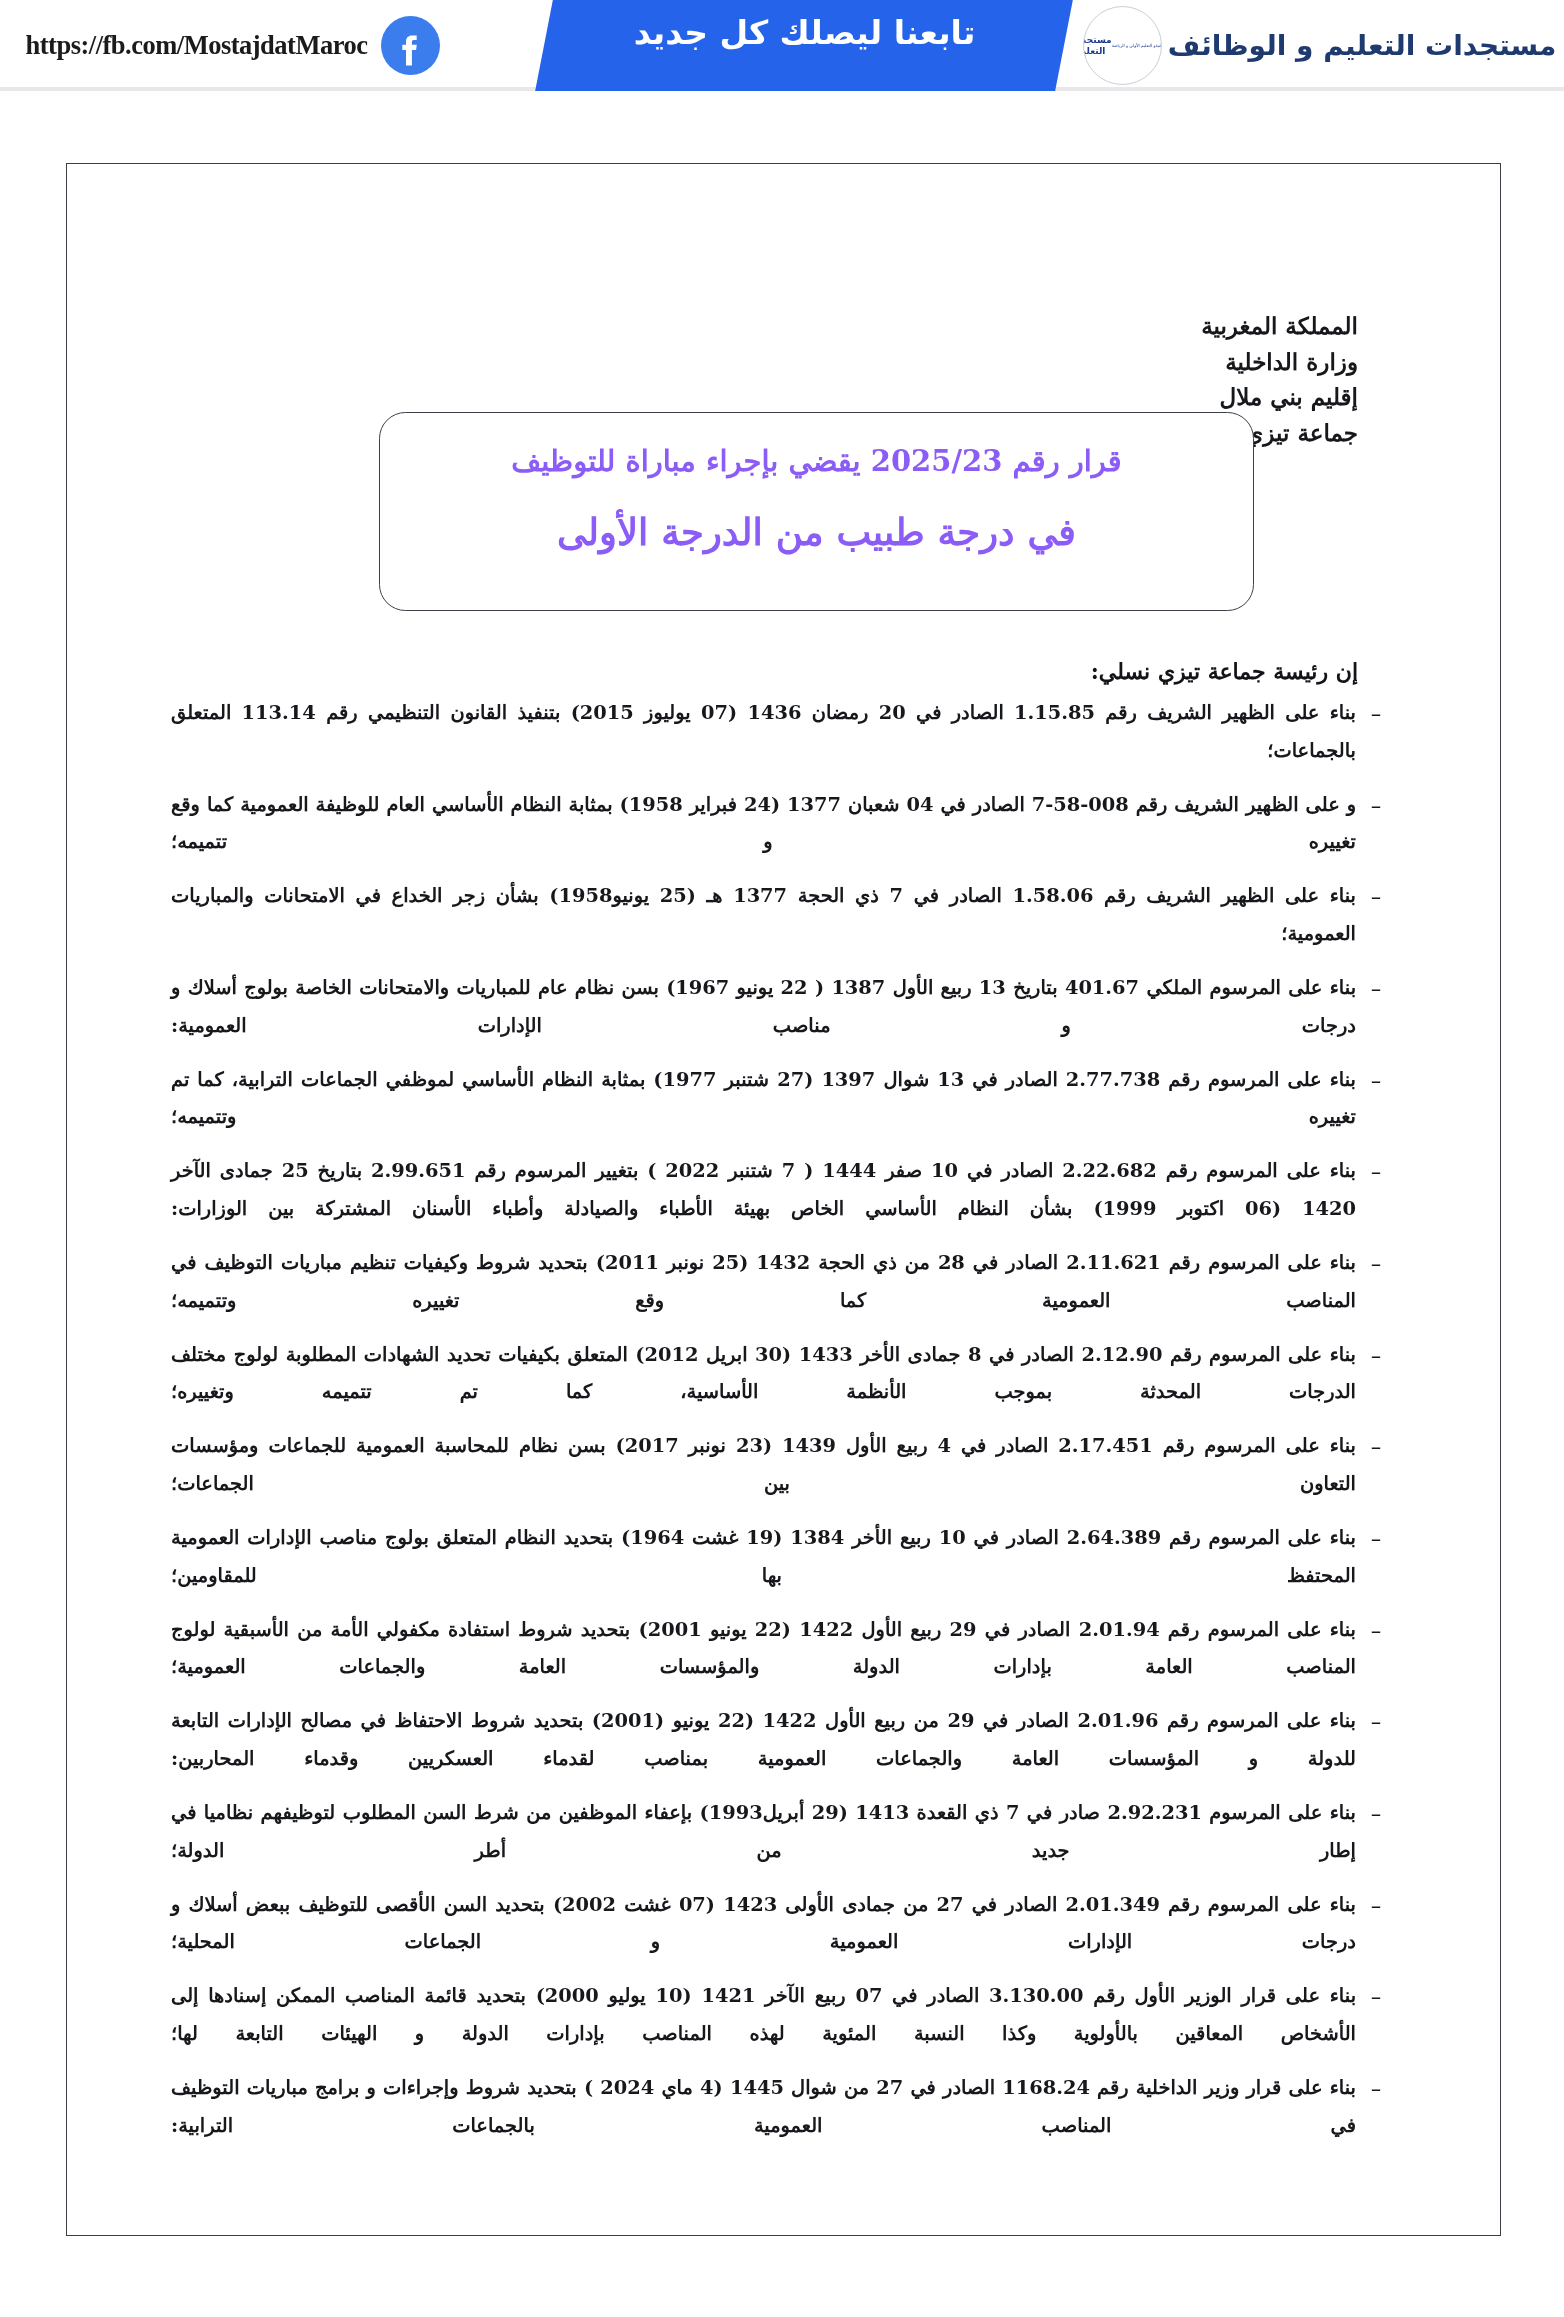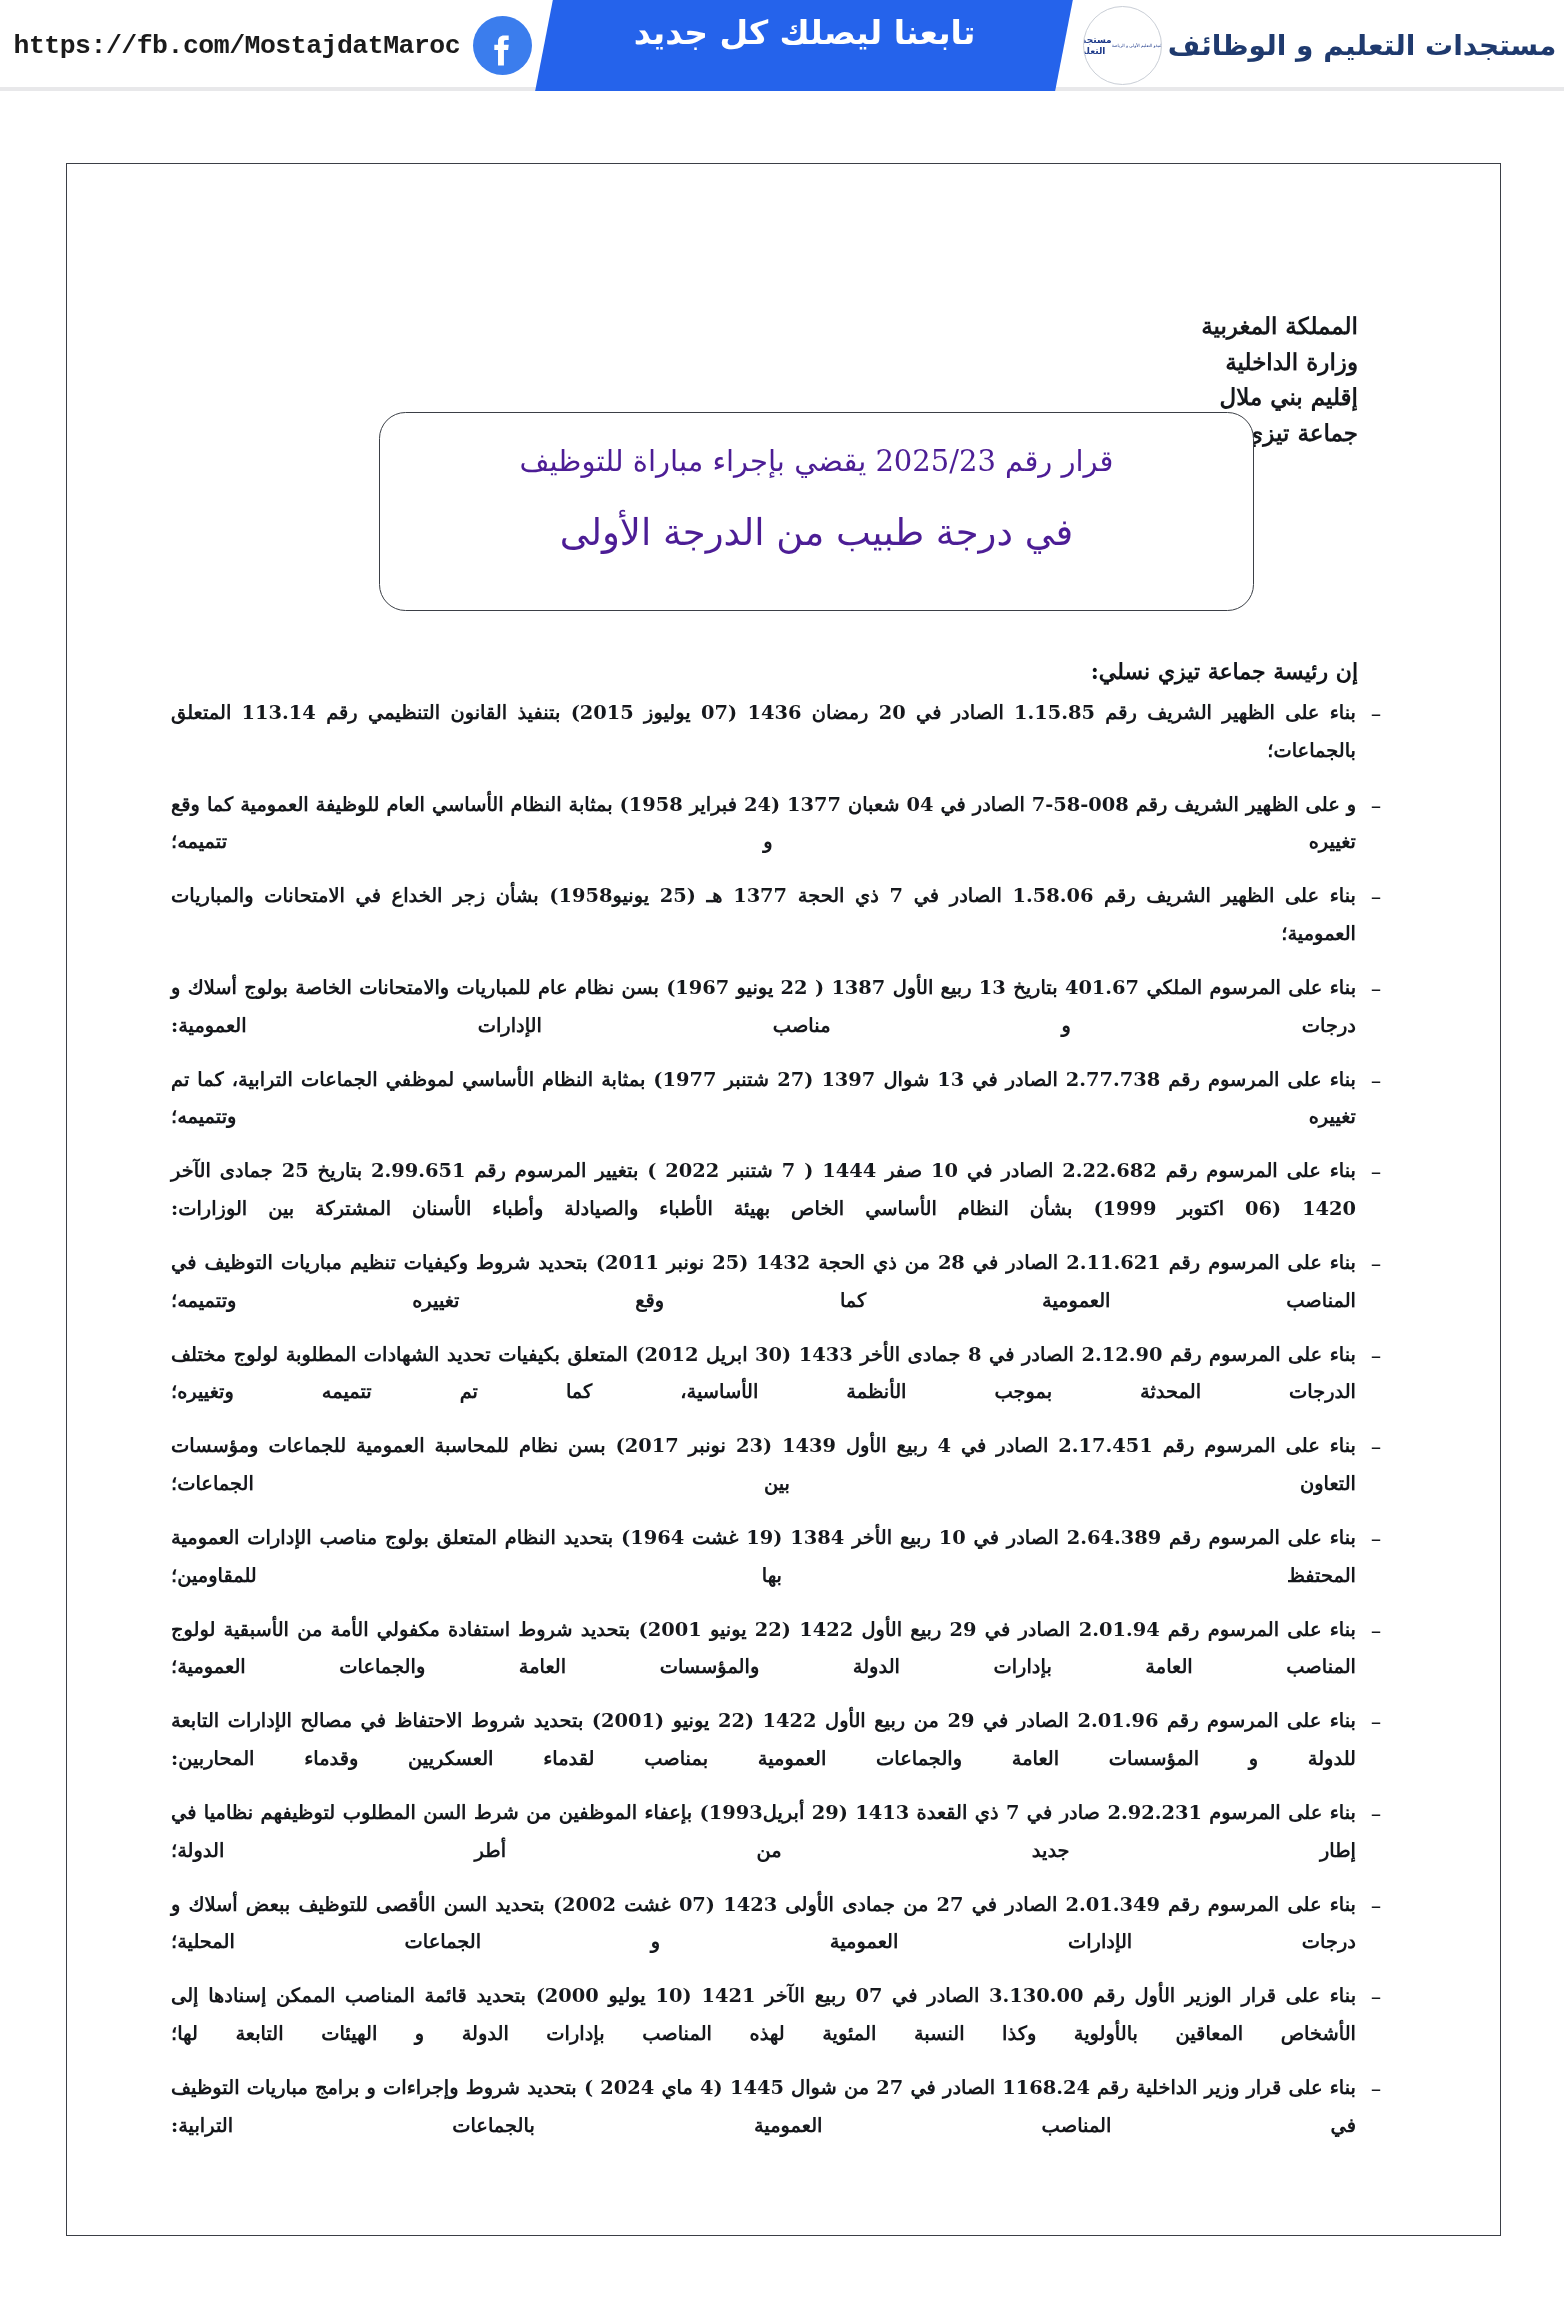--- a/index.html
+++ b/index.html
@@ -65,23 +65,23 @@
     border-radius: 50%;
     background: #3b7ded;
     display: inline-flex;
     align-items: center;
     justify-content: center;
     margin-left: 0;
     margin-right: 7.6px;
   }
   .fb-circle svg { display: block; }
   .fb-url {
-    margin-left: 4px;
+    margin-left: 16px;
     margin-right: 13.2px;
-    font-family: Liberation Mono, monospace;
+    font-family: Liberation Serif, serif;
     font-weight: bold;
     font-size: 26.5px;
     color: #1b1b1b;
     direction: ltr;
     letter-spacing: -0.5px;
     white-space: nowrap;
   }
   .brand-block {
     position: absolute;
     top: 0;
@@ -187,22 +187,22 @@
     min-height: 199px;
     border: 1.9px solid #3b3f46;
     border-radius: 26.5px;
     box-sizing: border-box;
     padding: 26.5px 19px 19px 19px;
     text-align: center;
     background: #ffffff;
   }
   .decision-line {
     font-family: "DejaVu Serif", "Liberation Serif", serif;
-    font-weight: normal;
-    color: #4c1d95;
+    font-weight: bold;
+    color: #8b5cf6;
     line-height: 1.5;
   }
   .decision-line.l1 { font-size: 29px; }
   .decision-line.l2 { font-size: 37px; margin-top: 22px; }
   .decision-line.l3 { font-size: 24px; margin-top: 15px; }
 
   .preamble {
     position: absolute;
     top: 494px;
     right: 142px;

